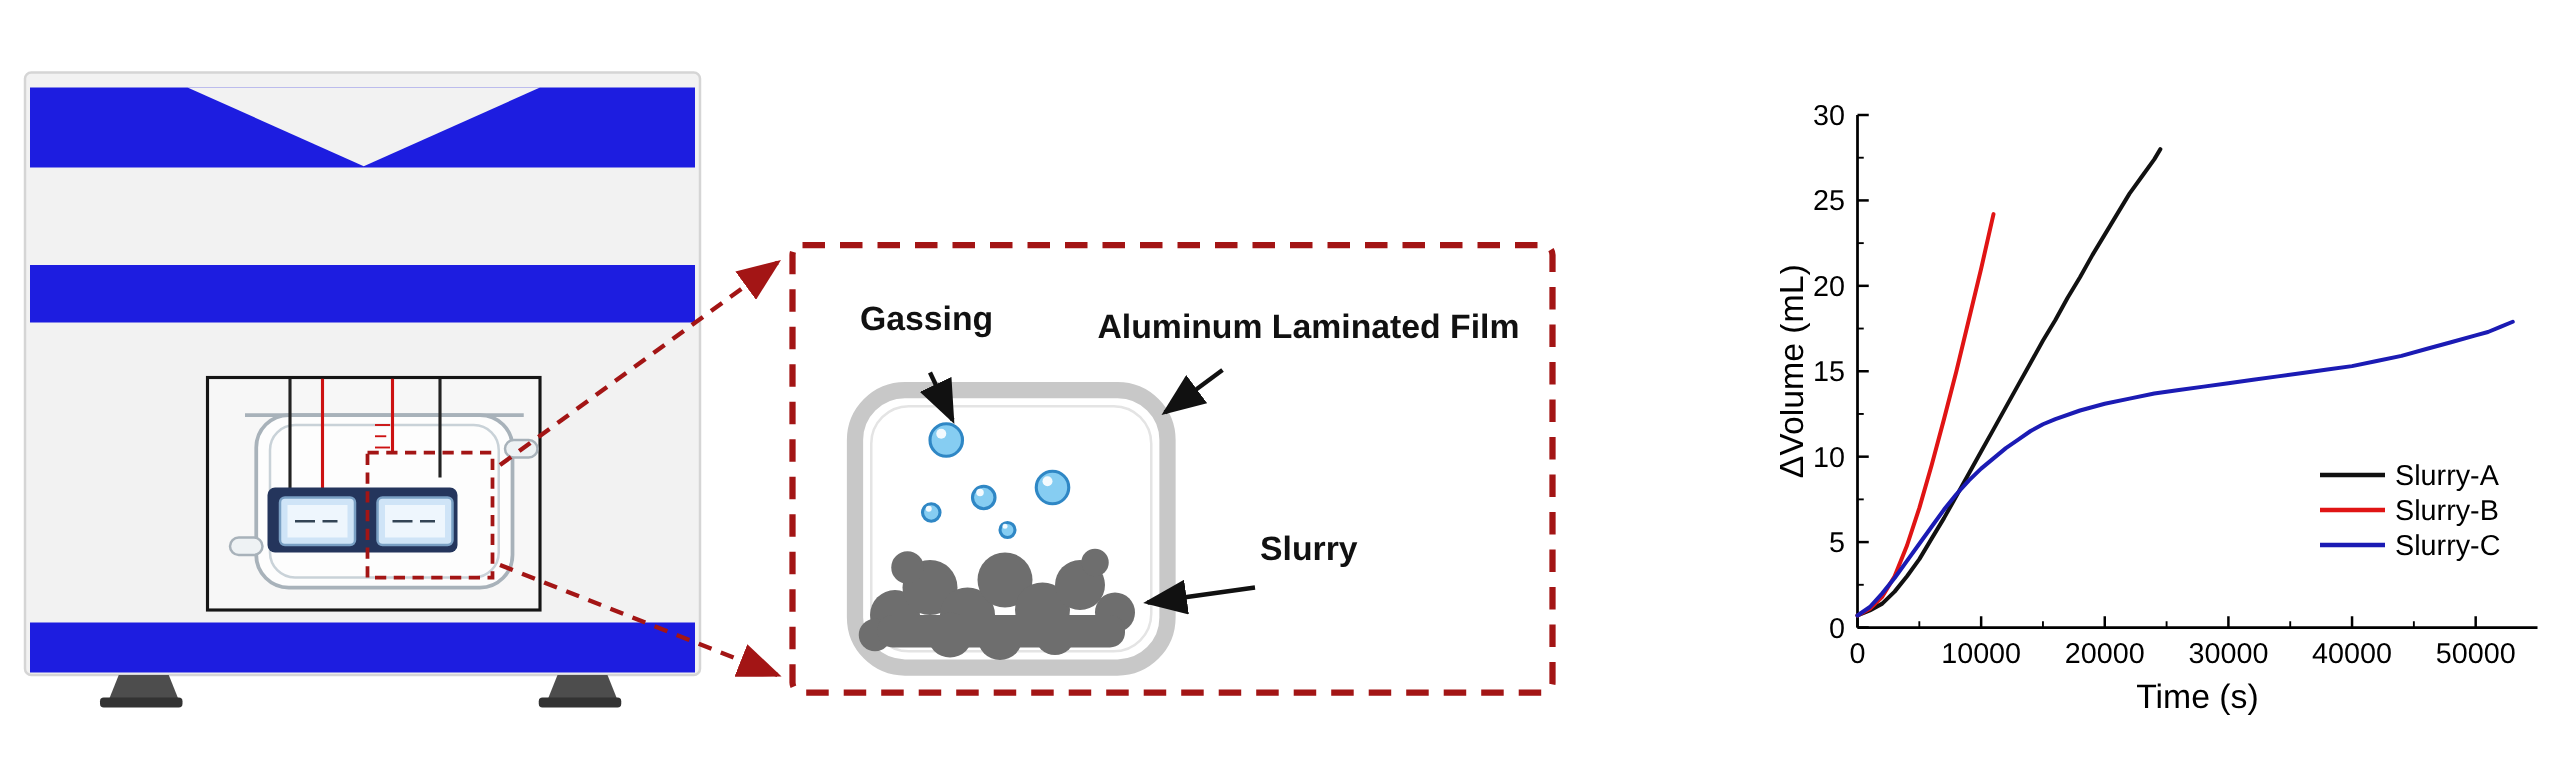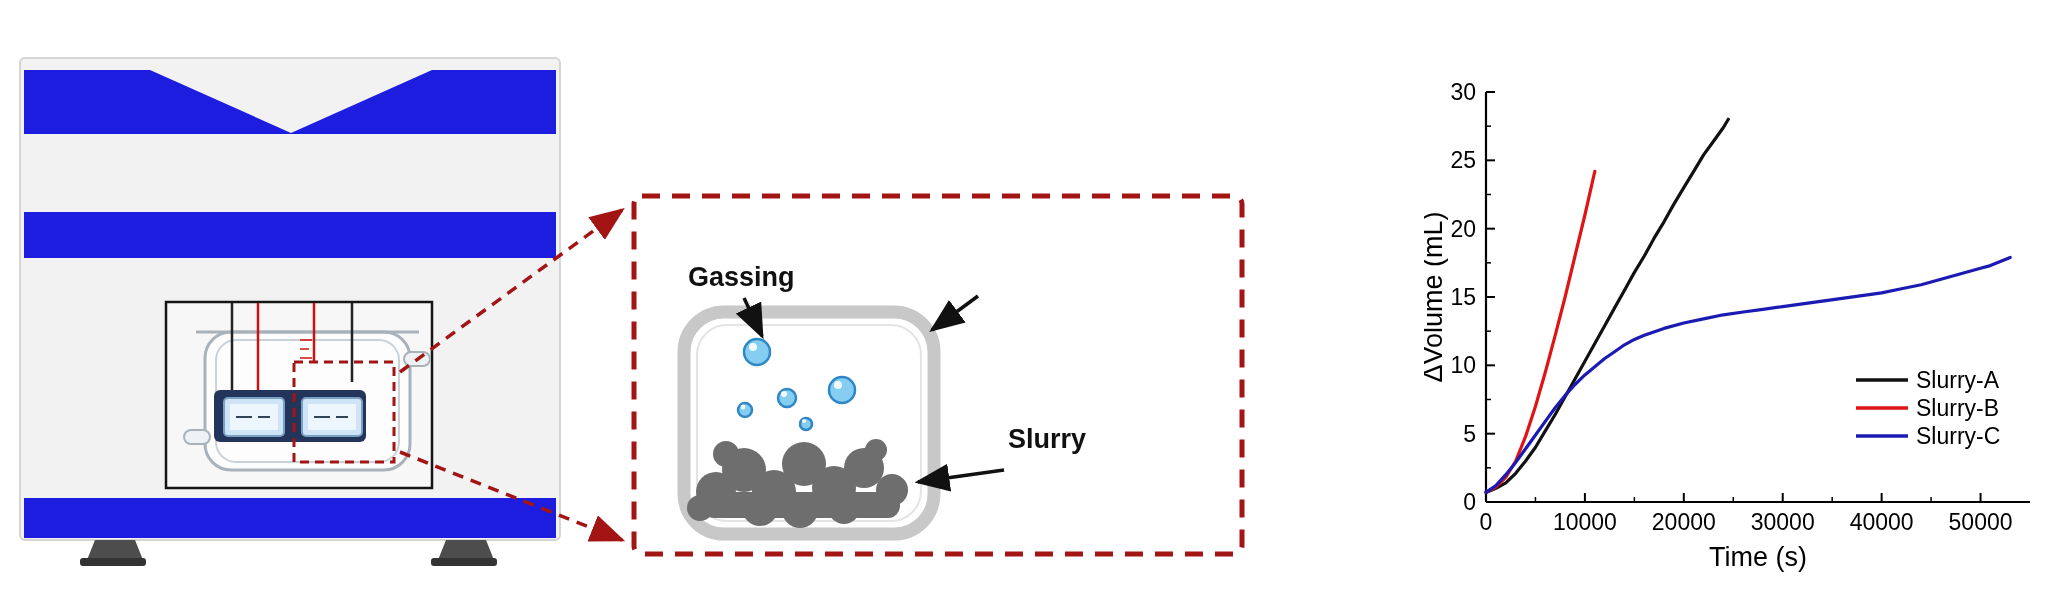--- a/index.html
+++ b/index.html
@@ -135,21 +135,22 @@
       <rect x="702" y="492" width="198" height="26" rx="12"></rect>
     </g>
 
     <g>
       <line x1="744" y1="298" x2="762" y2="336" stroke="#111" stroke-width="3.5" marker-end="url(#mBlack)"></line>
       <line x1="978" y1="296" x2="932" y2="330" stroke="#111" stroke-width="3.5" marker-end="url(#mBlack)"></line>
       <line x1="1004" y1="470" x2="918" y2="482" stroke="#111" stroke-width="3.5" marker-end="url(#mBlack)"></line>
     </g>
   </svg>
 
-  <div class="lbl" style="left:688px;top:262px">Gassing</div>
+  <div class="lbl" style="left:688px;top:240px">Gassing</div>
+  <div class="lbl" style="left:878px;top:246px">Aluminum Laminated Film</div>
   <div class="lbl" style="left:1008px;top:424px">Slurry</div>
 
   <div id="gas-chart"><svg viewBox="0 0 616 560" width="616" height="560">
         <line x1="62" y1="52" x2="62" y2="462" stroke="#000" stroke-width="2.2"></line>
         <line x1="62" y1="462" x2="606" y2="462" stroke="#000" stroke-width="2.2"></line>
         <line x1="62" y1="462" x2="62" y2="453" stroke="#000" stroke-width="2"></line>
         <text x="62" y="490" text-anchor="middle" font-size="23" fill="#000">0</text>
         <line x1="160.9090909090909" y1="462" x2="160.9090909090909" y2="453" stroke="#000" stroke-width="2"></line>
         <text x="160.9090909090909" y="490" text-anchor="middle" font-size="23" fill="#000">10000</text>
         <line x1="259.8181818181818" y1="462" x2="259.8181818181818" y2="453" stroke="#000" stroke-width="2"></line>

